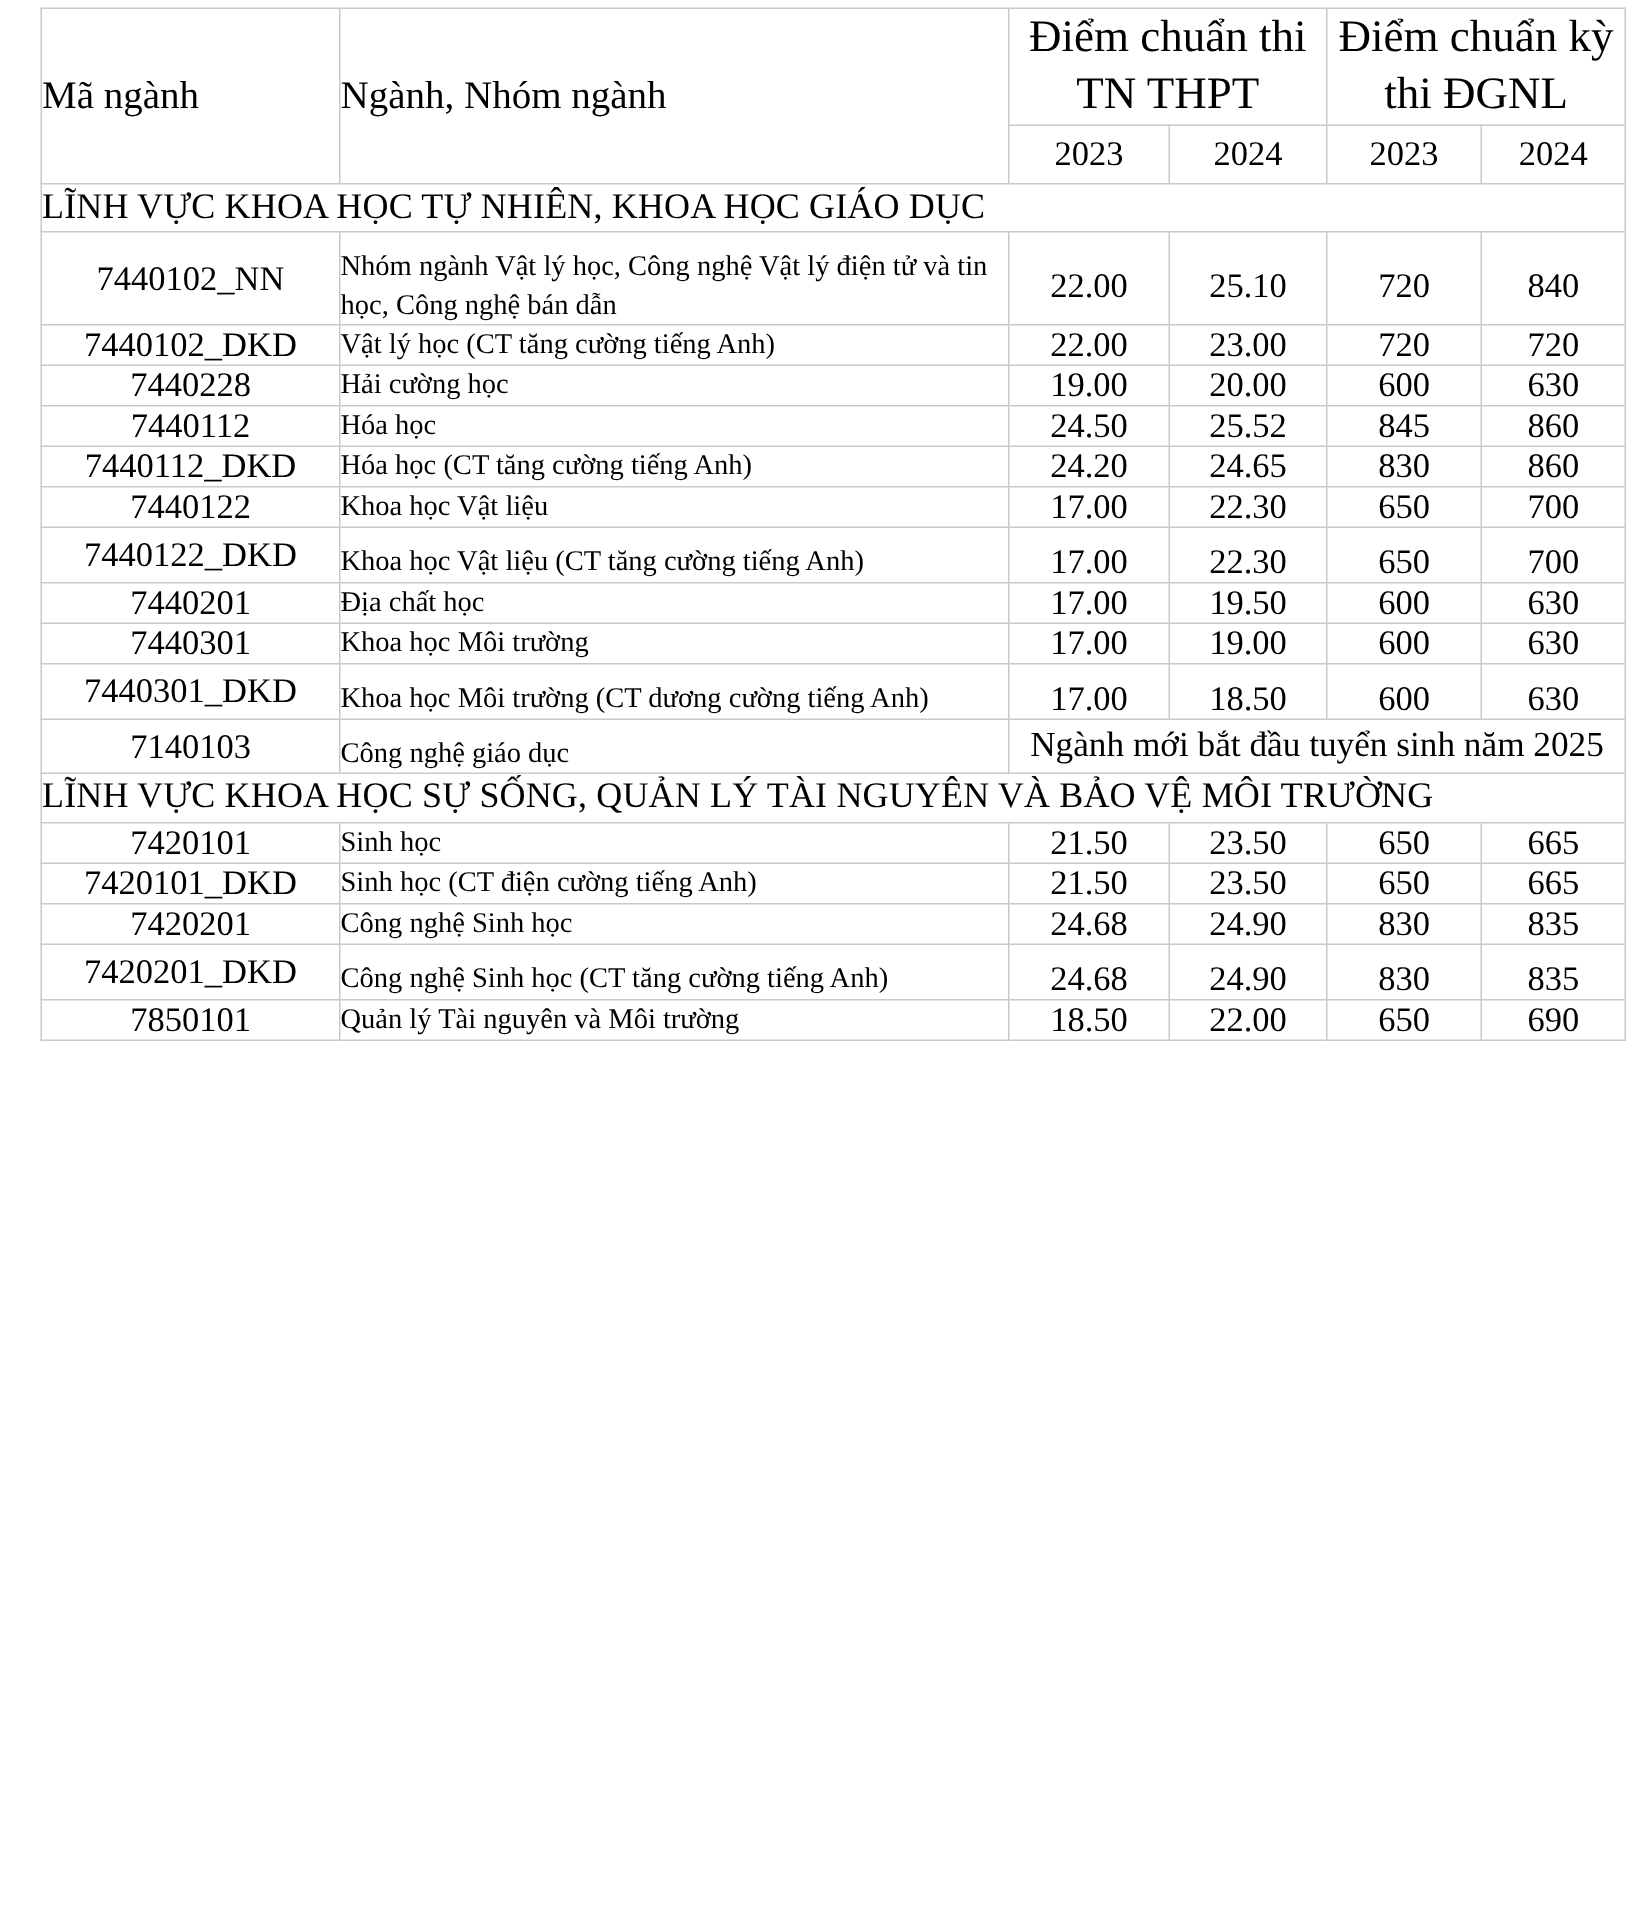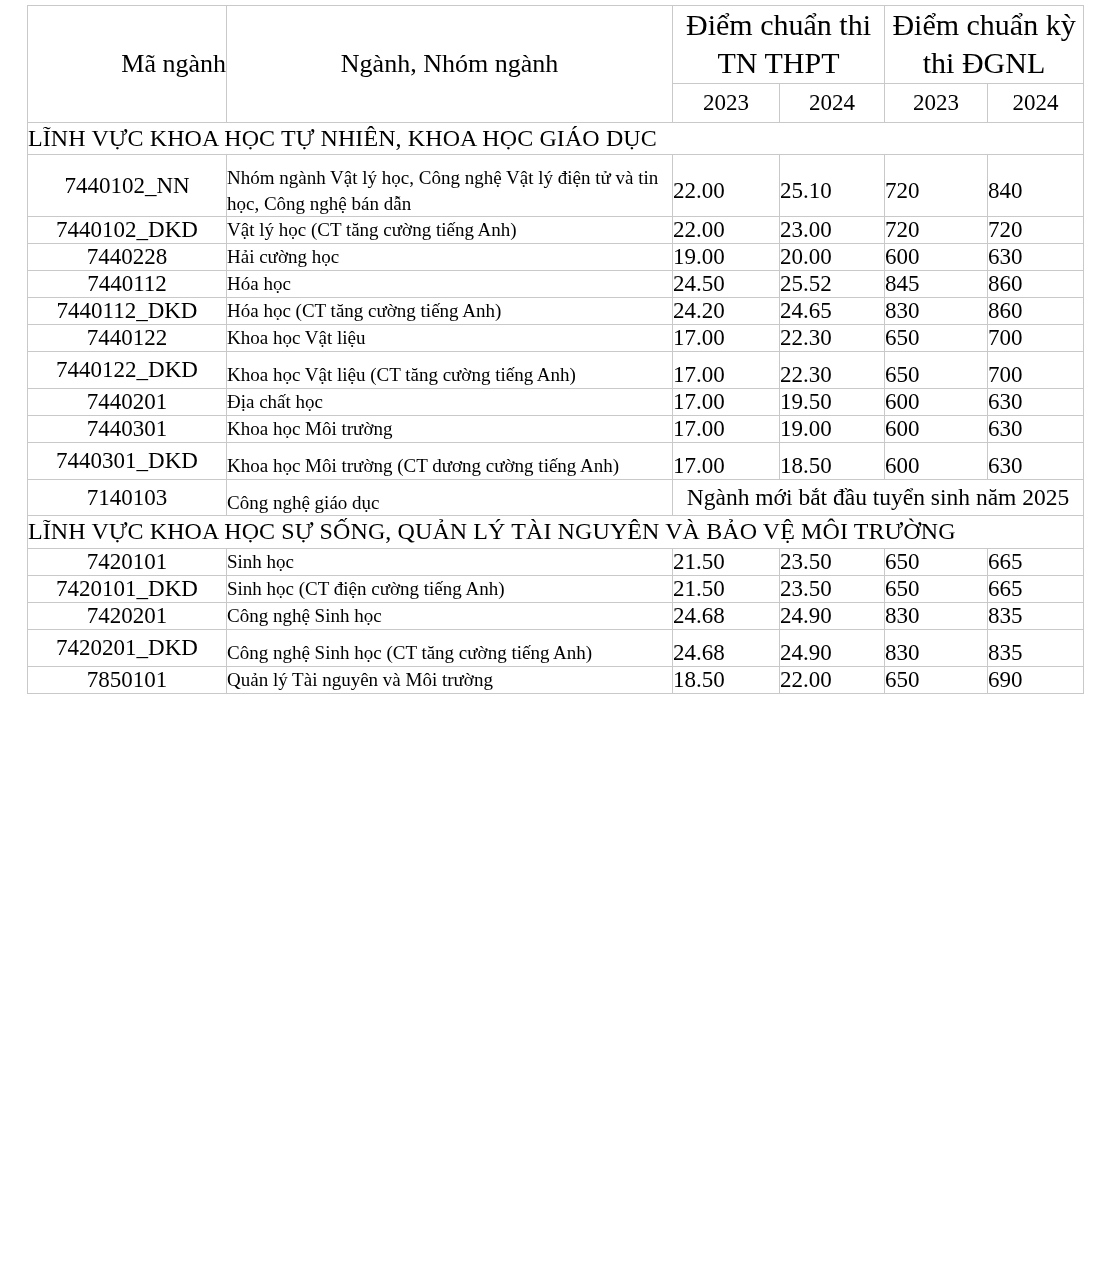--- a/index.html
+++ b/index.html
@@ -39,25 +39,25 @@
   col.c-s1     { width: 107px; }
   col.c-s2     { width: 105px; }
   col.c-s3     { width: 103px; }
   col.c-s4     { width: 96px; }
 
   
   th.h-code, th.h-name {
     font-family: "Liberation Serif", "DejaVu Serif", serif;
     font-weight: bold;
     font-size: 26px;
-    text-align: right;
+    text-align: left;
     vertical-align: middle;
     height: 114px;
   }
-  th.h-name { text-align: center; padding-left: 10px; }
+  th.h-name { text-align: left; padding-left: 10px; }
   th.h-group {
     font-weight: bold;
     font-size: 30px;
     text-align: center;
     line-height: 1.28;
     height: 63px;
     padding: 3px 4px;
   }
   th.h-year {
     font-weight: normal;
@@ -88,20 +88,21 @@
   td.name {
     font-size: 19px;
     text-align: left;
     vertical-align: top;
     padding: 10px 8px 10px 10px;
     line-height: 1.33;
   }
   td.name.mid { vertical-align: middle; }
   td.score {
     font-size: 23px;
+    text-align: center;
     vertical-align: top;
     padding: 10px 4px;
     margin-left: 20px;
   }
   td.score.mid { vertical-align: middle; }
   td.note {
     font-size: 23.5px;
     text-align: center;
     vertical-align: top;
     padding: 12px 10px;

